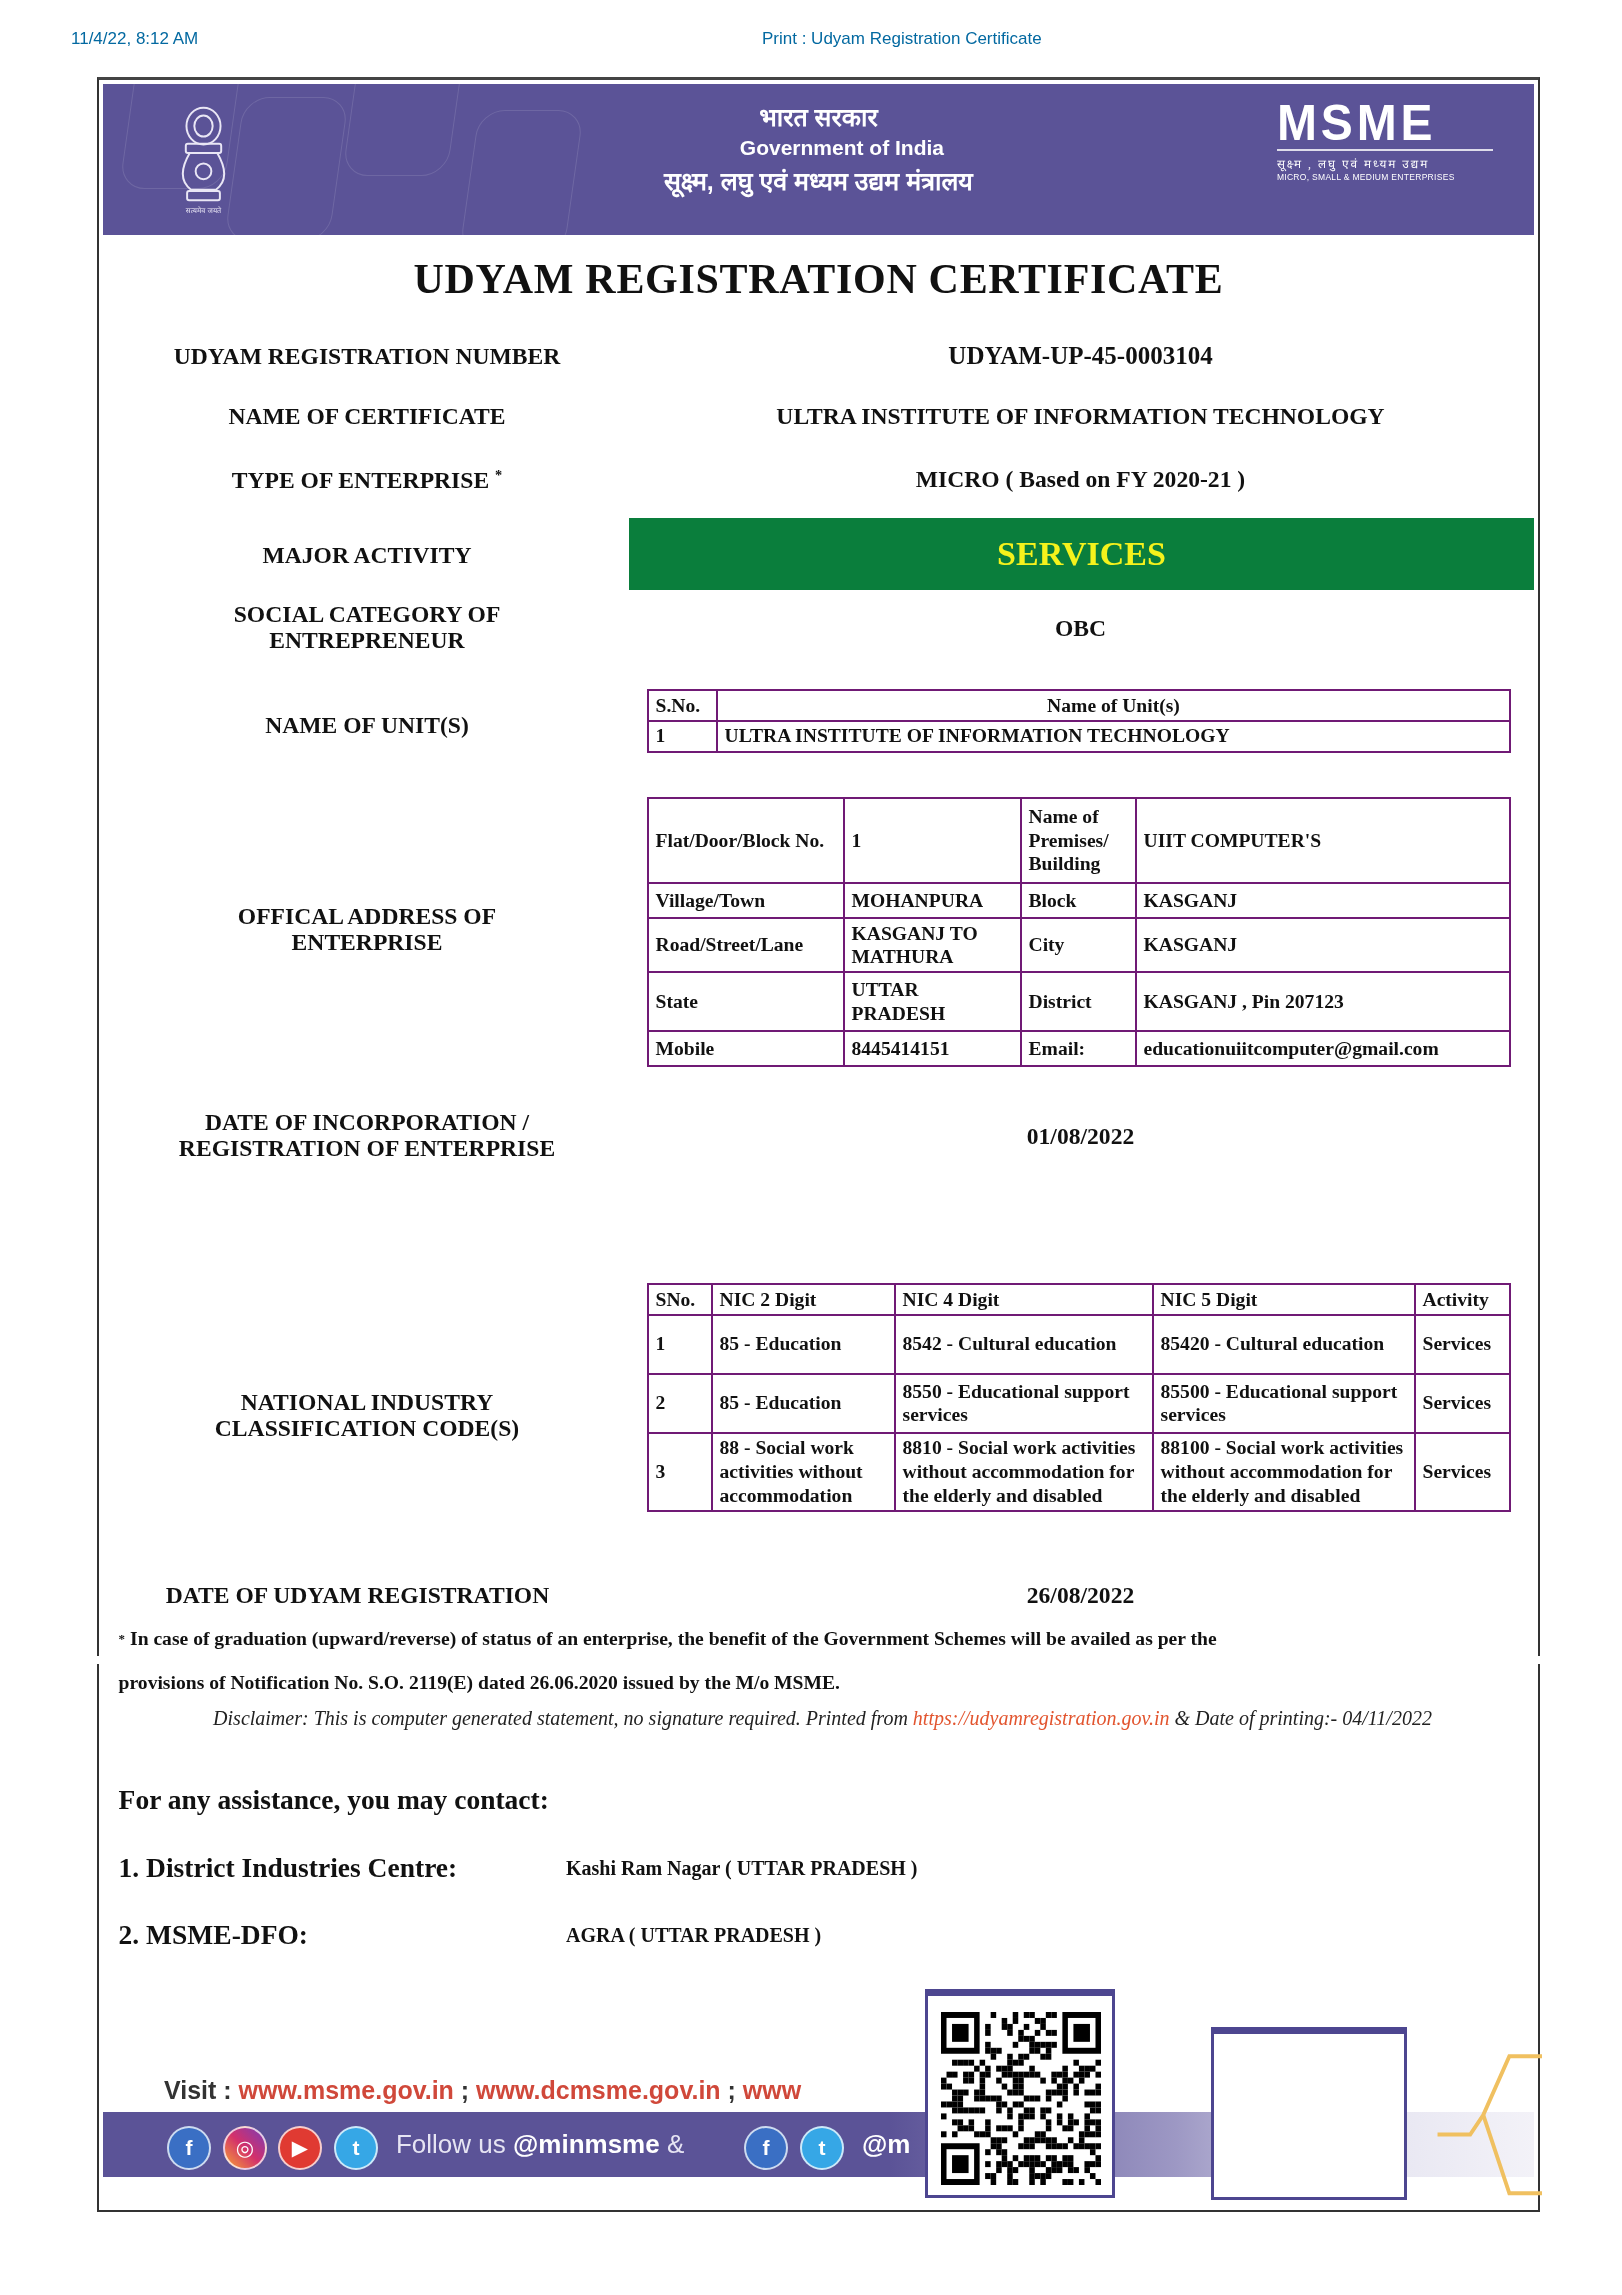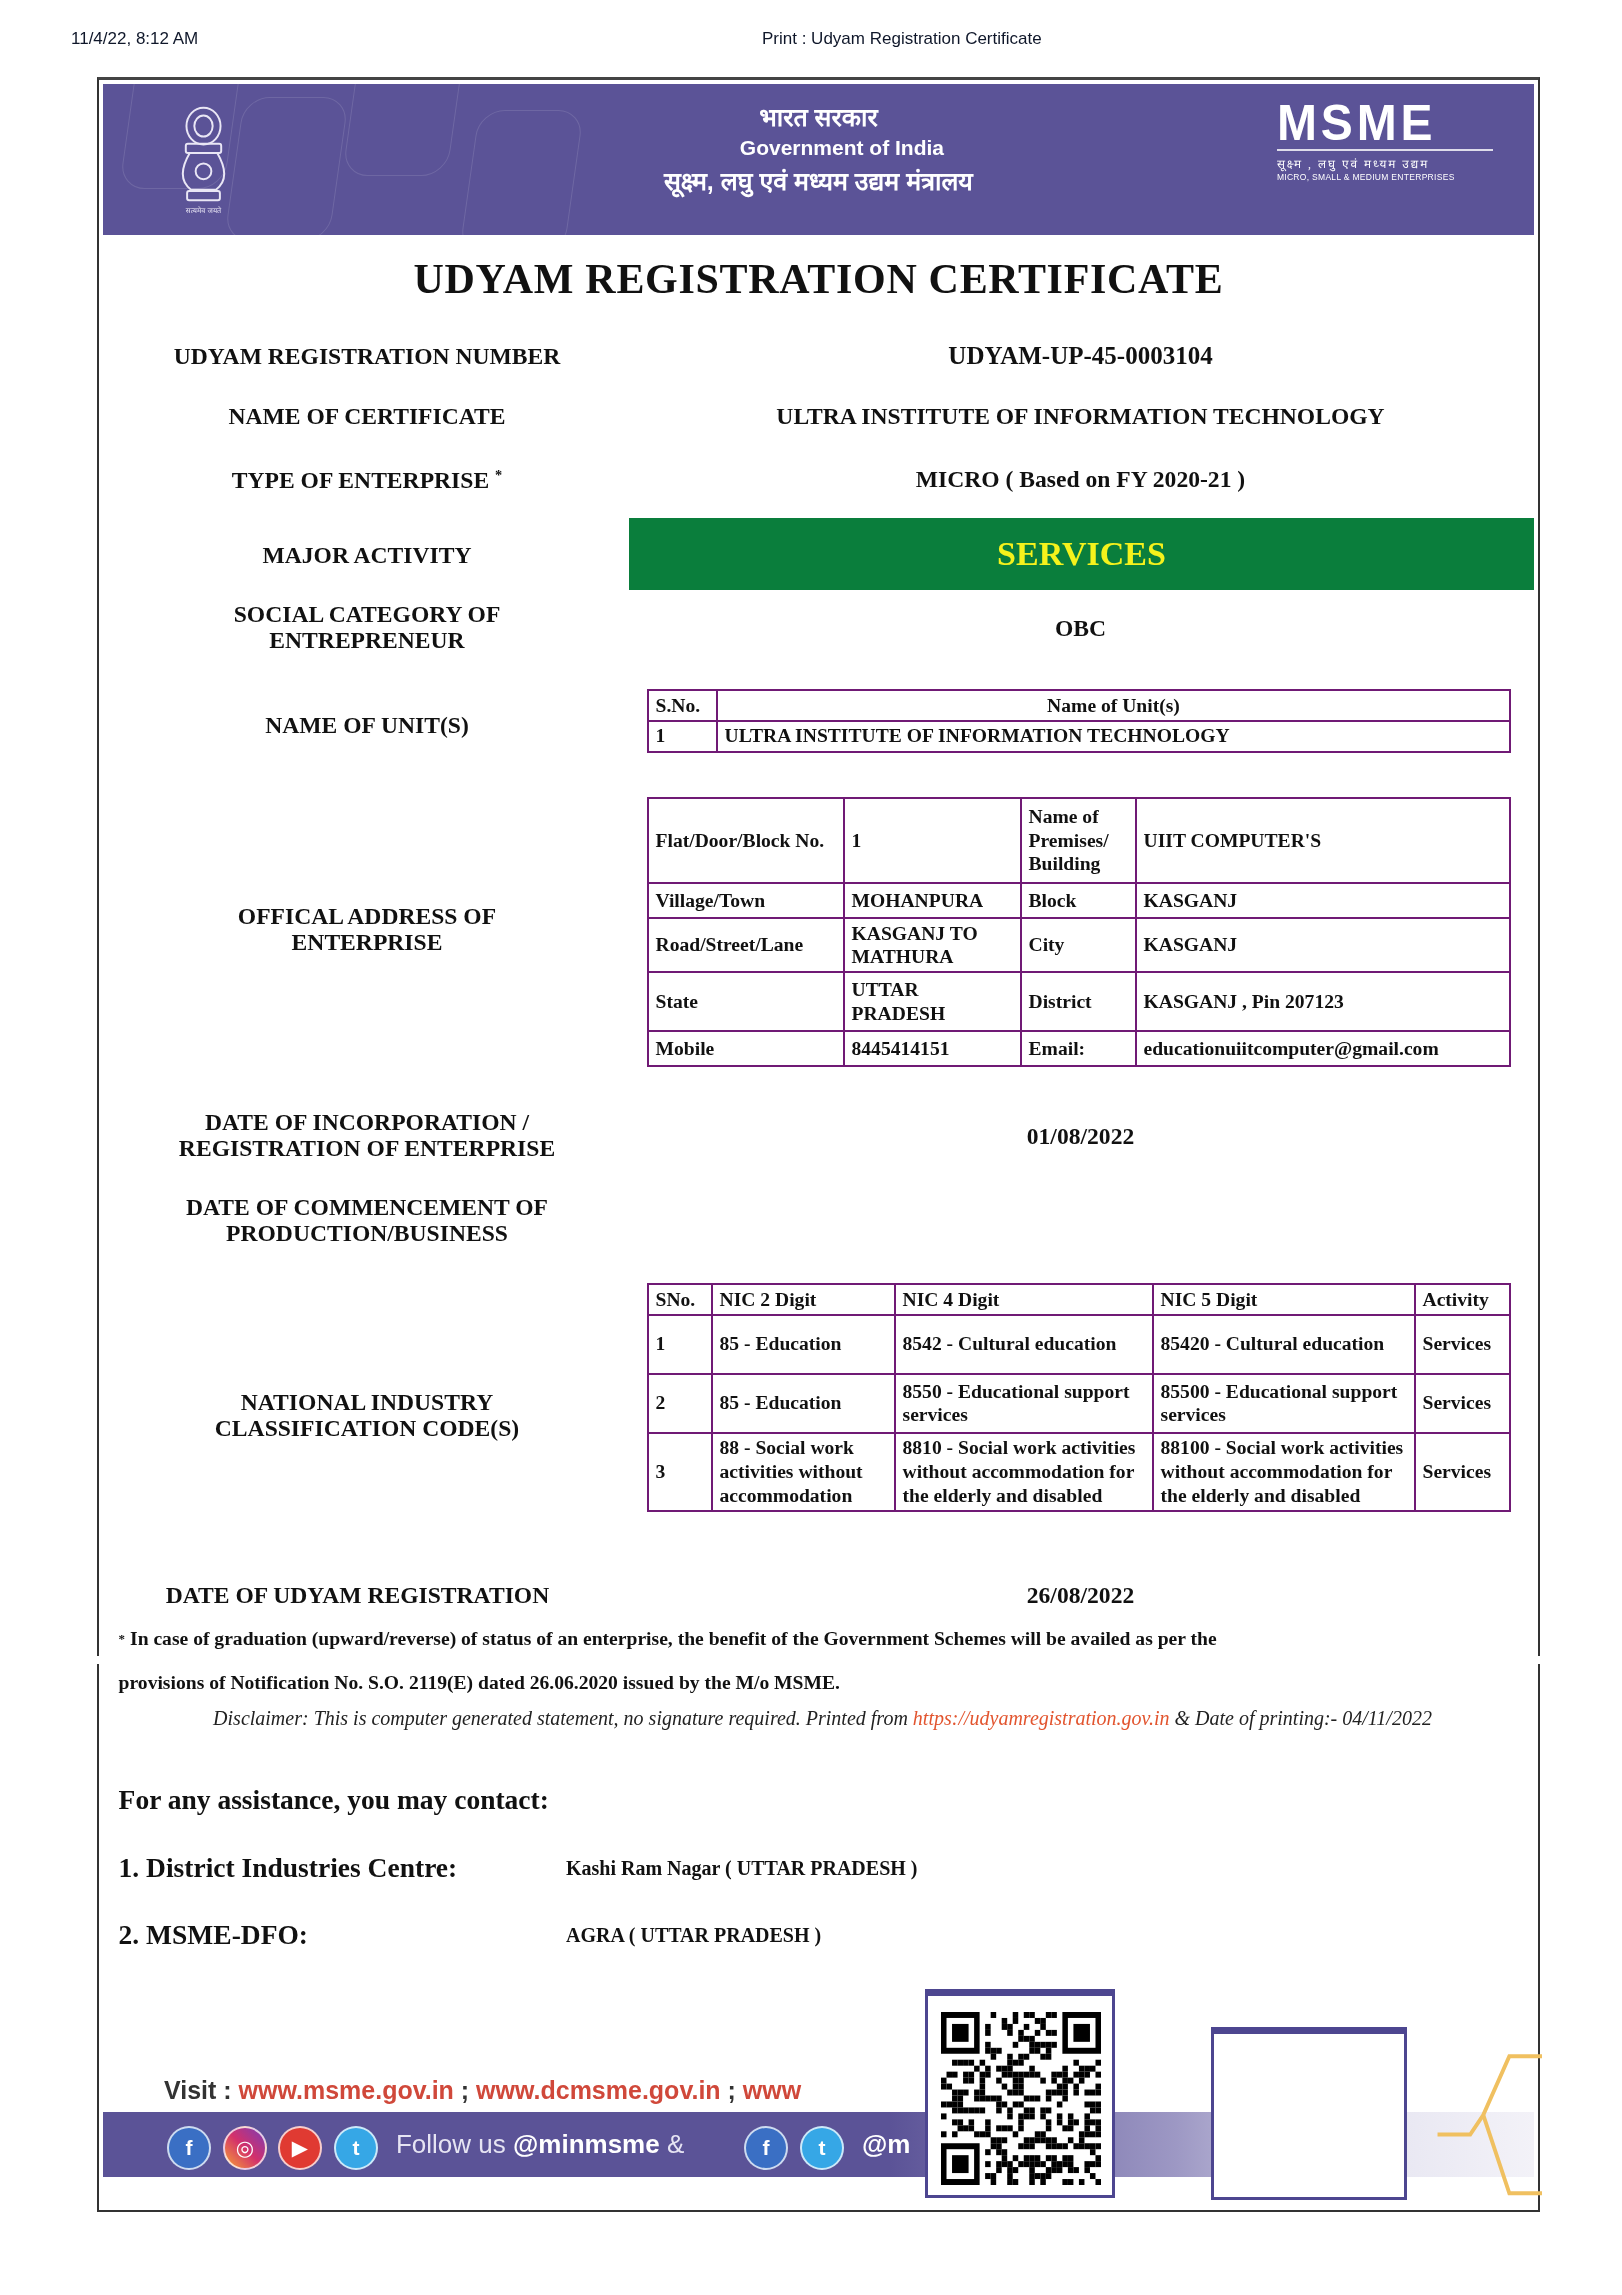--- a/index.html
+++ b/index.html
@@ -1,19 +1,19 @@
 <!DOCTYPE html>
 <html style="font-size:10.5px"><head>
 <meta charset="utf-8">
 <style>
   * { box-sizing: border-box; margin: 0; padding: 0; }
   html, body { width: 1623px; height: 2295px; background: #ffffff; overflow: hidden; }
   body { position: relative; font-family: "Liberation Serif", "DejaVu Serif", serif; color: #111; }
 
-  .print-header { position: absolute; top: 29px; left: 0; width: 1623px; height: 26px; font-family: "Liberation Sans", "DejaVu Sans", sans-serif; font-size: 17px; color: #0f172a; }
+  .print-header { position: absolute; top: 29px; left: 0; width: 1623px; height: 26px; font-family: "Liberation Sans", "DejaVu Sans", sans-serif; font-size: 17px; color: #0369a1; }
   .print-date { position: absolute; left: 71px; top: 0; }
   .print-title { position: absolute; left: 762px; top: 0; }
 
   .cert { position: absolute; left: 97px; top: 77px; width: 1443px; height: 2135px; border: 2px solid #333; border-top: 3.9px solid #444; }
 
   .banner { position: absolute; left: 3.9px; top: 3.9px; width: 1431px; height: 151px; background: #5b5397; overflow: hidden; }
   .banner .hex { position: absolute; border: 1.3px solid rgba(255,255,255,0.12); width: 105px; height: 144px; border-radius: 26px; transform: skewX(-8deg); }
   .emblem { position: absolute; left: 71px; top: 19.6px; width: 59px; height: 115px; }
   .banner-center { position: absolute; left: 0; right: 0; top: 18.3px; text-align: center; color: #fff; font-family: "Liberation Sans", "DejaVu Sans", sans-serif; }
   .banner-center .hi1 { font-size: 25px; line-height: 31px; font-weight: bold; }
@@ -200,24 +200,20 @@
     </tr>
   </tbody>
     </table>
 
   <div class="label" style="top:1029px;">
     <div>DATE OF INCORPORATION /</div>
     <div>REGISTRATION OF ENTERPRISE</div>
   </div>
   <div class="value" style="top:1043px;">01/08/2022</div>
 
-  <div class="label" style="top:1114px;">
-    <div>DATE OF COMMENCEMENT OF</div>
-    <div>PRODUCTION/BUSINESS</div>
-  </div>
   <div class="value" style="top:1120px;"></div>
 
   <div class="label" style="top:1309px;">
     <div>NATIONAL INDUSTRY</div>
     <div>CLASSIFICATION CODE(S)</div>
   </div>
   <table class="grid nic-table">
     <colgroup>
         <col style="width:64px">
         <col style="width:183px">

